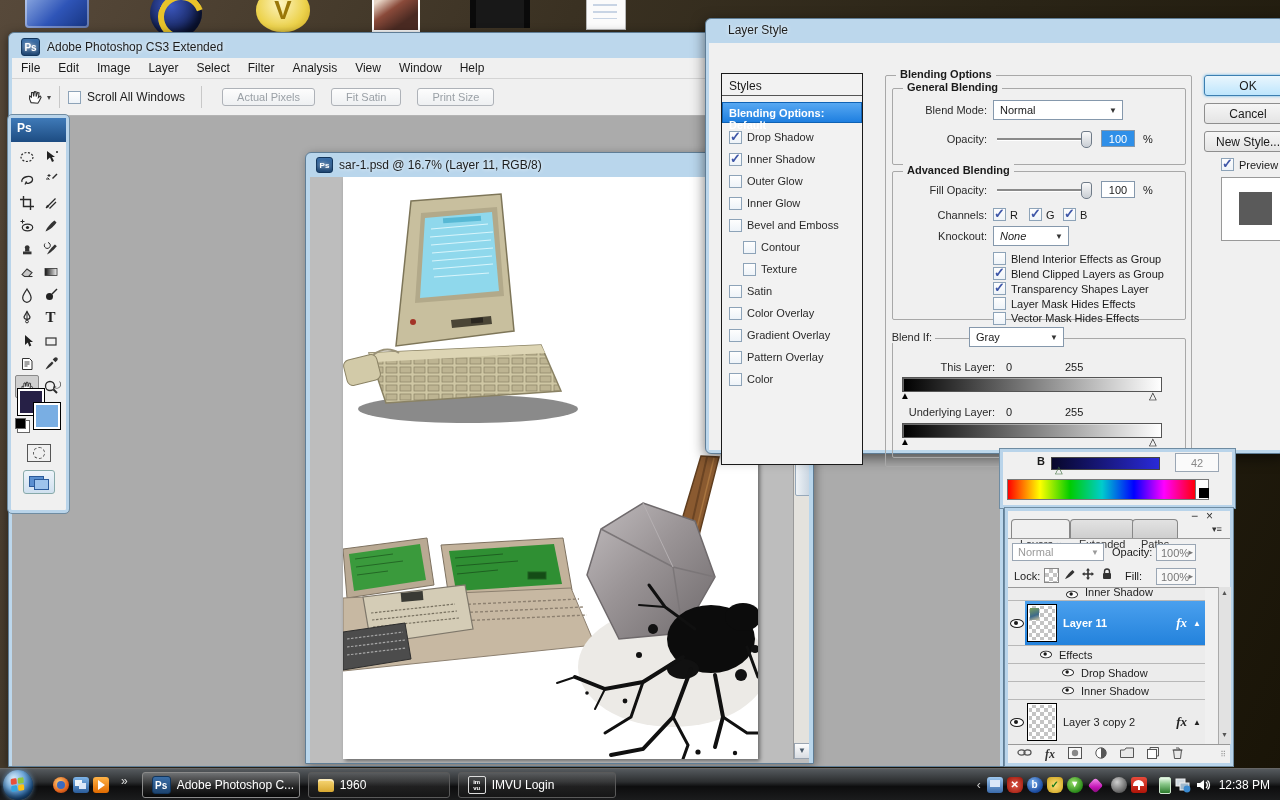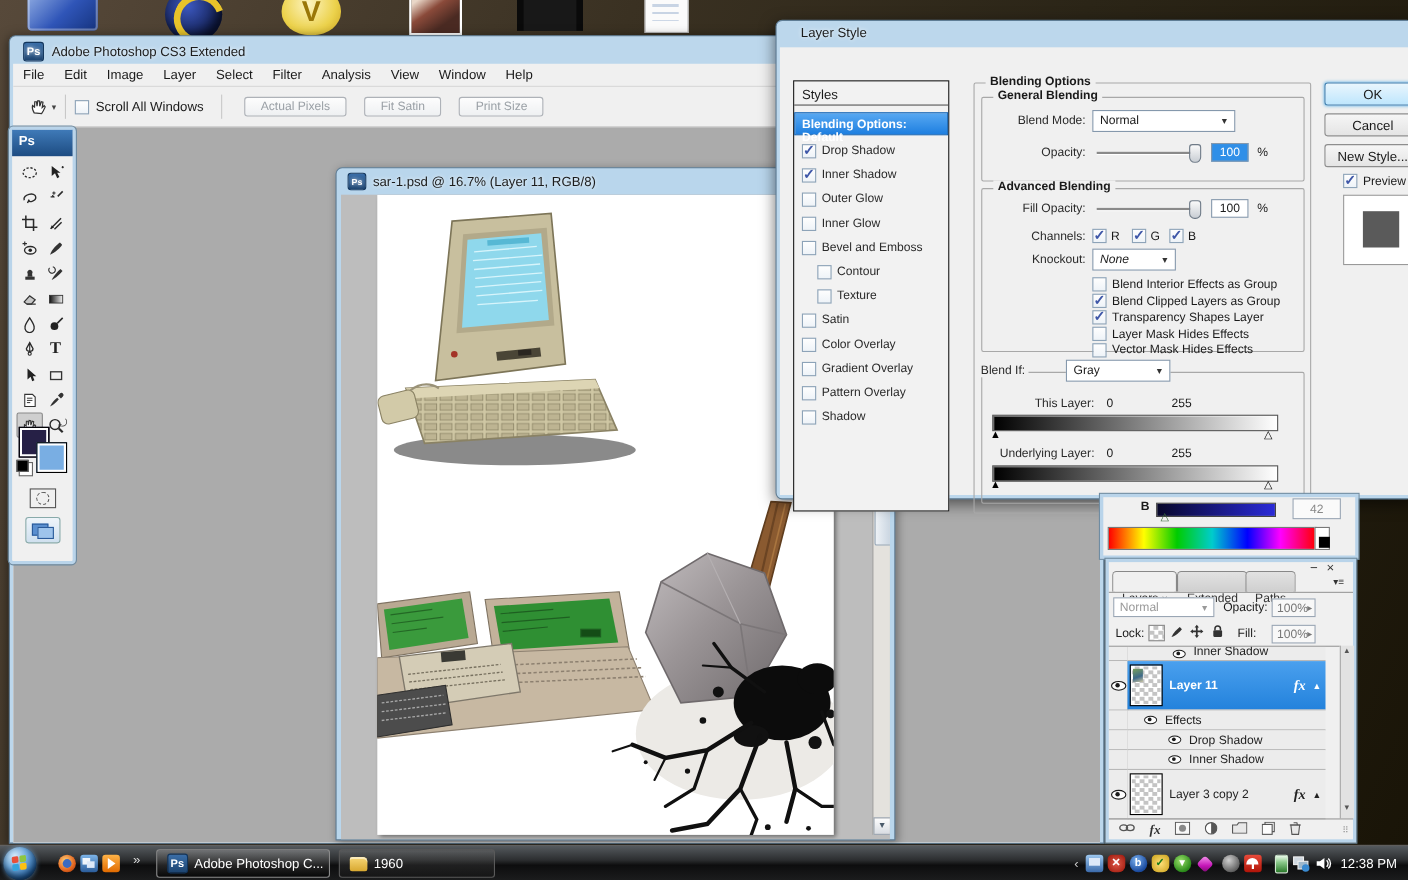--- a/index.html
+++ b/index.html
@@ -465,21 +465,21 @@
         <div class="stylerow" style="top:250px;left:7px">
             <span class="cb"></span>
             <span>Gradient Overlay</span>
           </div>
         <div class="stylerow" style="top:272px;left:7px">
             <span class="cb"></span>
             <span>Pattern Overlay</span>
           </div>
         <div class="stylerow" style="top:294px;left:7px">
             <span class="cb"></span>
-            <span>Shadow</span>
+            <span>Color</span>
           </div>
       </div>
 
       <div class="grp" style="left:176px;top:32px;width:305px;height:390px;">
         <span class="legend">Blending Options</span>
 
         <div class="grp" style="left:6px;top:12px;width:292px;height:75px;">
           <span class="legend">General Blending</span>
           <span class="rlabel" style="right:198px;top:15px">Blend Mode:</span>
           <div class="combo" style="left:100px;top:11px;width:130px;height:20px;"><span>Normal</span></div>
@@ -700,20 +700,27 @@
     <span style="margin:0 14px 8px 12px;font-size:12px;color:#ddd">»</span>
 
     <div class="tbtn active" style="width:158px">
       <span class="psicon" style="flex:none">Ps</span>
       <span>Adobe Photoshop C...</span>
     </div>
     <div class="tbtn" style="width:142px">
       <span style="flex:none;width:16px;height:13px;background:linear-gradient(#f8d878,#d8a830);border-radius:2px 4px 2px 2px;box-shadow:inset 0 2px 0 rgba(255,255,255,.5);"></span>
       <span>1960</span>
     </div>
+    <div class="tbtn" style="width:158px">
+      <span style="flex:none;width:16px;height:16px;border:1px solid #ddd;border-radius:2px;display:flex;flex-direction:column;align-items:center;justify-content:center;font-size:6px;font-weight:bold;line-height:6px;color:#fff;">
+        <span>im</span>
+          <span>vu</span>
+      </span>
+      <span>IMVU Login</span>
+    </div>
 
     <div style="margin-left:auto;display:flex;align-items:center;padding-right:10px;">
       <span style="font-size:12px;color:#ccc;margin-right:2px">‹</span>
       <span class="trayicon" style="background:linear-gradient(#9ec8f0,#3a6aaa);">
           <span style="position:absolute;left:3px;top:3px;width:10px;height:7px;background:#dce8f8;"></span>
         </span>
       <span class="trayicon" style="background:radial-gradient(#e05a4a,#9a1408);border-radius:4px 4px 6px 6px;color:#fff;font-size:10px;font-weight:bold;text-align:center;line-height:15px;">✕</span>
       <span class="trayicon" style="background:radial-gradient(circle at 38% 32%,#7ab0ee,#1a4a9e 70%);border-radius:50%;color:#fff;font-size:10px;font-weight:bold;text-align:center;line-height:15px;"><span>b</span></span>
       <span class="trayicon" style="background:radial-gradient(#ffe07a,#caa018);border-radius:4px 4px 6px 6px;color:#1a7a1a;font-size:10px;font-weight:bold;text-align:center;line-height:15px;">✓</span>
       <span class="trayicon" style="background:radial-gradient(circle at 40% 35%,#9ae06a,#2a8a1a 70%);border-radius:50%;color:#fff;font-size:9px;text-align:center;line-height:15px;">▼</span>

